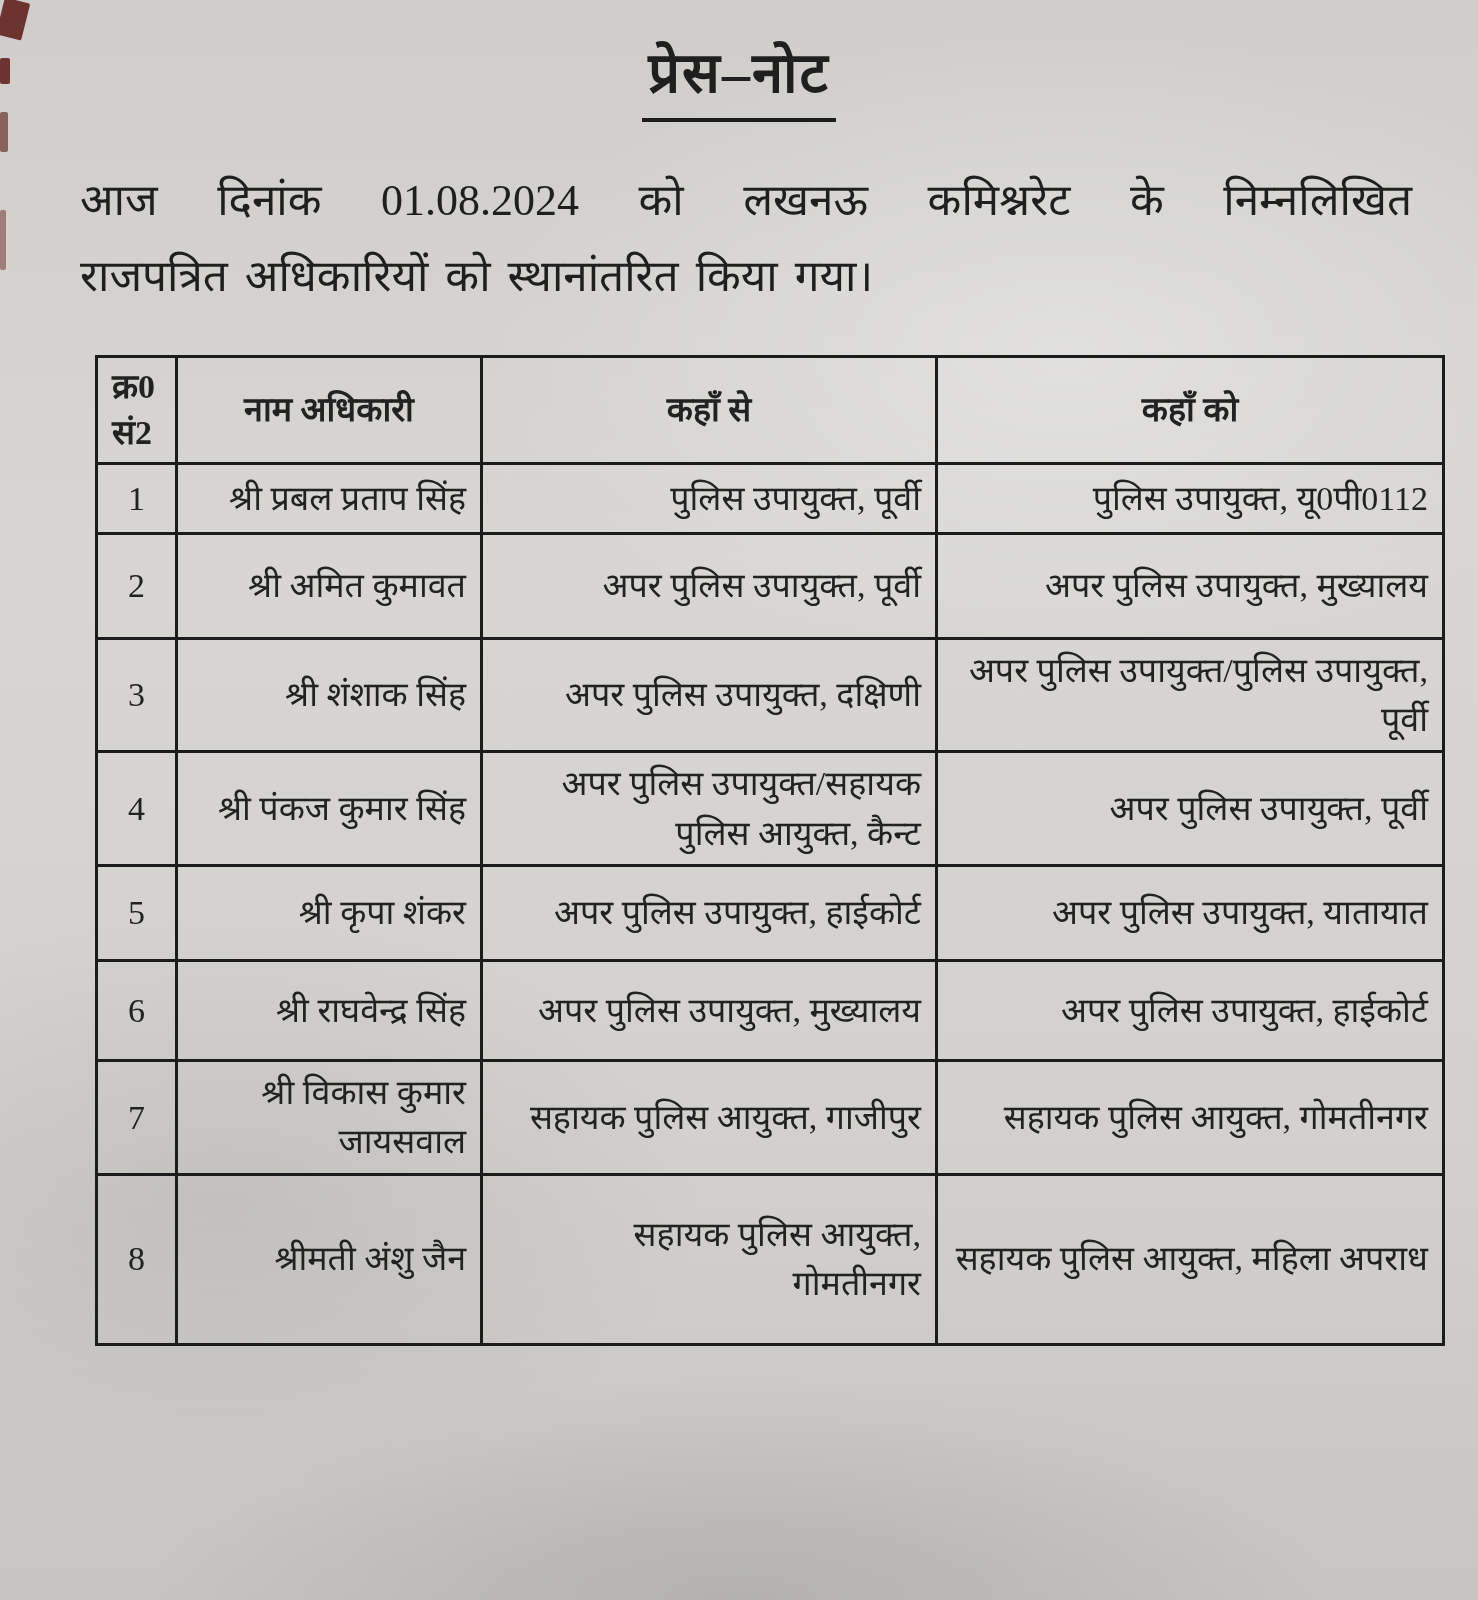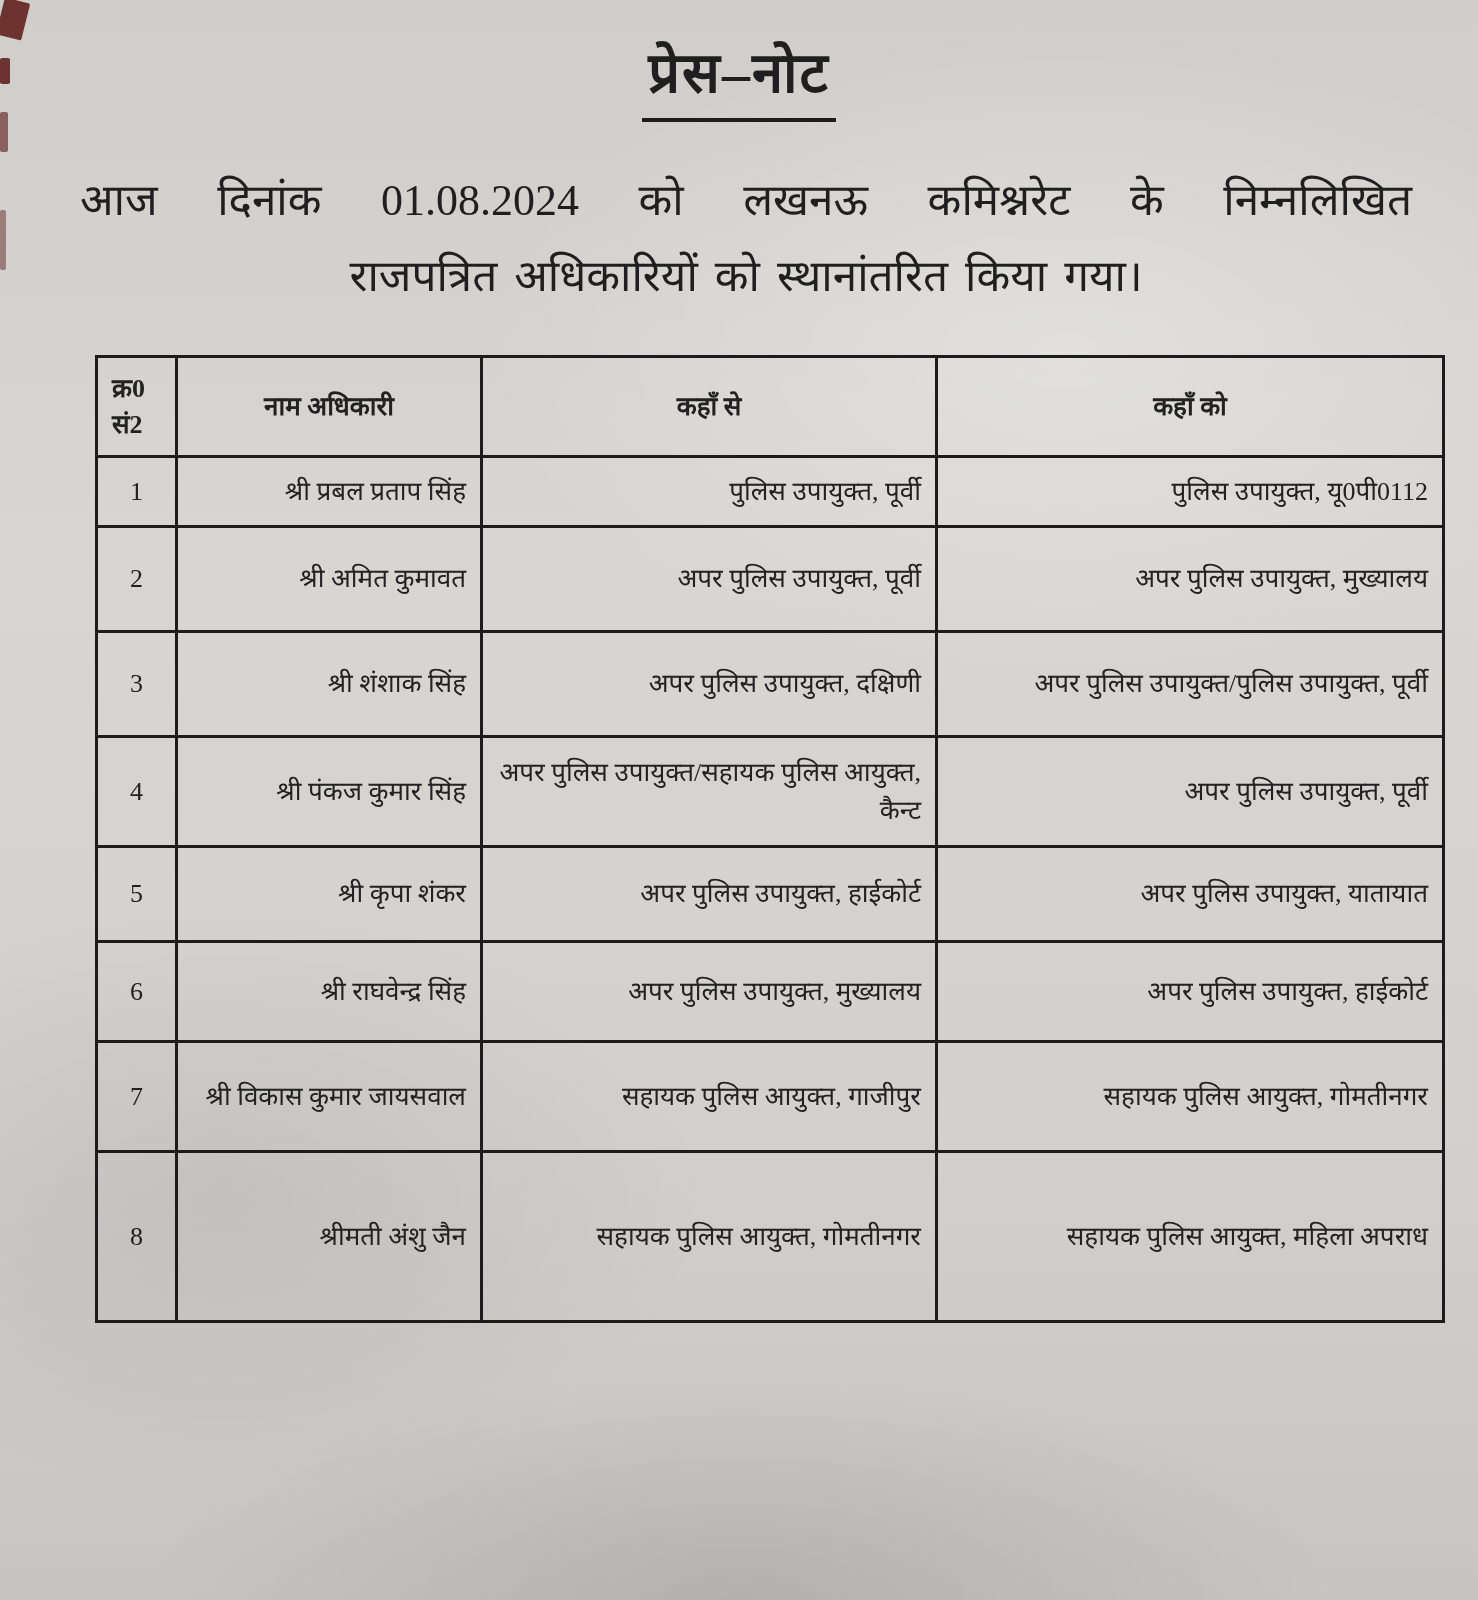--- a/index.html
+++ b/index.html
@@ -54,31 +54,31 @@
     width: 1332px;
     font-size: 44px;
     line-height: 76px;
     word-spacing: 6px;
   }
   .intro .line1 {
     text-align: justify;
     text-align-last: justify;
   }
   .intro .line2 {
-    text-align: center;
+    text-align: left;
   }
 
   table.transfer {
     position: absolute;
     left: 95px;
     top: 355px;
     width: 1347px;
     border-collapse: collapse;
     table-layout: fixed;
-    font-size: 26px;
+    font-size: 34px;
     color: #222;
   }
   table.transfer th, table.transfer td {
     border: 3px solid #1c1c1c;
     vertical-align: middle;
     padding: 6px 14px;
     line-height: 1.45;
   }
   table.transfer th { font-weight: bold; }
   col.c-sno  { width: 80px; }

